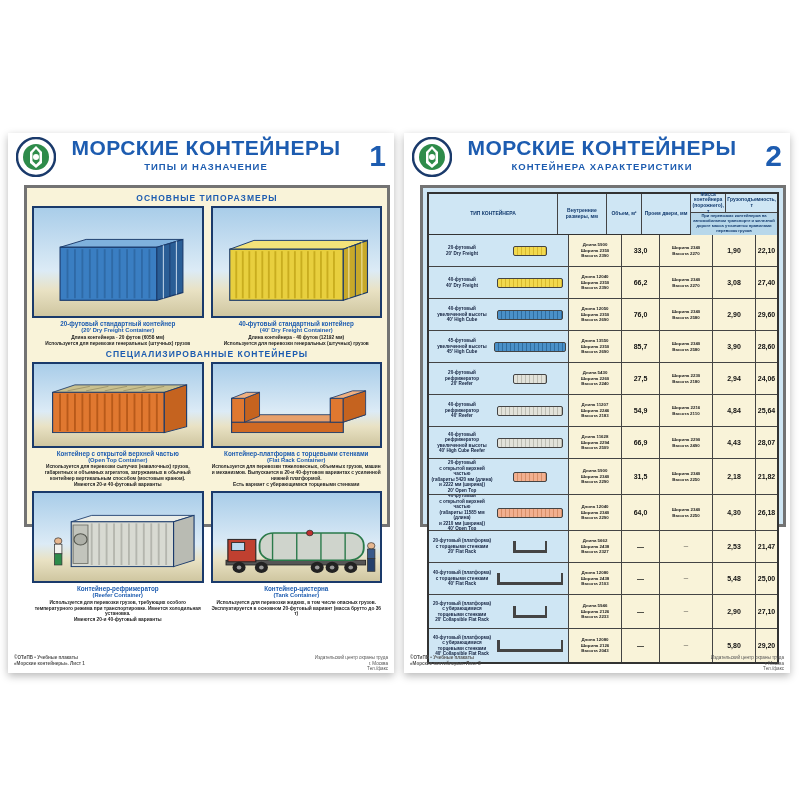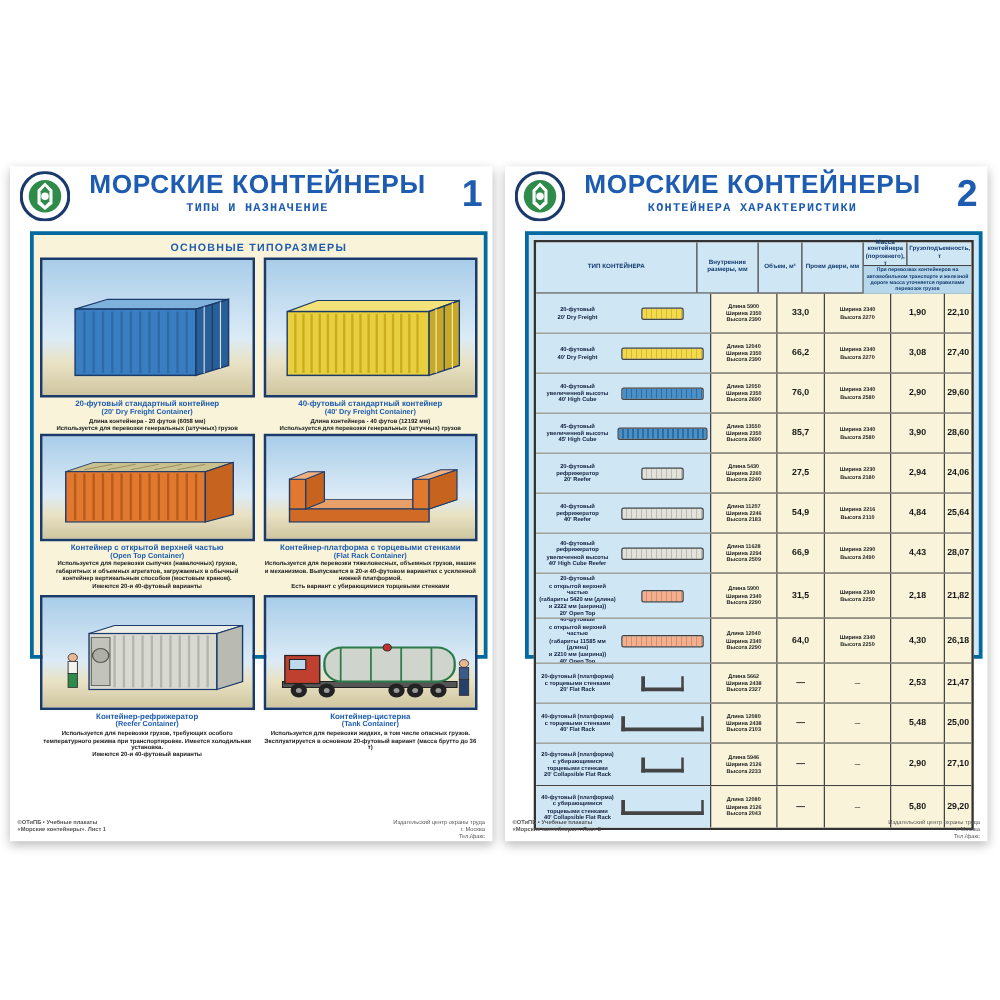--- a/index.html
+++ b/index.html
@@ -7,26 +7,26 @@
   .canvas{position:absolute;inset:0;background:#ffffff;}
 
   .poster{position:absolute;top:133px;width:386px;height:540px;background:#ffffff;box-shadow:0 3px 8px rgba(0,0,0,.28);}
   .poster-1{left:8px;}
   .poster-2{left:404px;}
 
   
   .p-header{position:relative;height:50px;}
   .p-titles{position:absolute;left:50px;right:40px;top:3px;text-align:center;}
   .p-title{font-size:21px;font-weight:bold;color:#1d5cb0;letter-spacing:.5px;white-space:nowrap;}
-  .p-subtitle{font-size:9.5px;font-weight:bold;color:#1d5cb0;letter-spacing:1px;margin-top:1px;font-family:Liberation Mono, monospace;}
+  .p-subtitle{font-size:9.5px;font-weight:bold;color:#1d5cb0;letter-spacing:1px;margin-top:1px;}
   .p-number{position:absolute;right:8px;top:6px;font-size:30px;font-weight:bold;color:#1d5cb0;}
   .p-logo{position:absolute;left:8px;top:4px;width:40px;height:40px;}
 
   
-  .p-frame{position:absolute;top:52px;left:4px;right:4px;height:342px;border:3px solid #0369a1;box-sizing:border-box;margin-left:12px;}
+  .p-frame{position:absolute;top:52px;left:4px;right:4px;height:342px;border:3px solid #737373;box-sizing:border-box;margin-left:12px;}
   .frame-cream{background:#f9f3d9;padding:3px 5px;}
   .frame-table{background:#cfe6f4;padding:4px;}
 
   
   .p-footer{position:absolute;left:6px;right:6px;top:521px;height:18px;font-size:4.6px;color:#555;line-height:1.25;}
   .f-left{position:absolute;left:0;top:1px;white-space:pre-line;text-align:left;font-weight:bold;}
   .f-right{position:absolute;right:0;top:1px;white-space:pre-line;text-align:right;}
 
   
   .sec-title{font-size:8.5px;font-weight:bold;color:#1d5cb0;text-align:center;letter-spacing:1px;margin:2px 0 3px;}
@@ -161,20 +161,21 @@
           </div>
           <div class="cap">
             <div class="cap-title">40-футовый стандартный контейнер</div>
             <div class="cap-sub">(40' Dry Freight Container)</div>
             <div class="cap-desc">Длина контейнера - 40 футов (12192 мм)
 Используется для перевозки генеральных (штучных) грузов</div>
           </div>
         </div>
       </div>
 
+      <div class="sec-title">СПЕЦИАЛИЗИРОВАННЫЕ КОНТЕЙНЕРЫ</div>
 
       <div class="panel-row">
         <div class="panel-col">
           <div class="pic pic-mid">
             <svg viewBox="0 0 180 110" preserveAspectRatio="none">
               <polygon points="20,38 140,38 164,28 44,28" fill="#c9c08e" stroke="#1a3a6b" stroke-width="1"></polygon>
               <g stroke="#9a9167" stroke-width="1">
                   <line x1="36" y1="36" x2="60" y2="30"></line>
                   <line x1="56" y1="36" x2="80" y2="30"></line>
                   <line x1="76" y1="36" x2="100" y2="30"></line>

